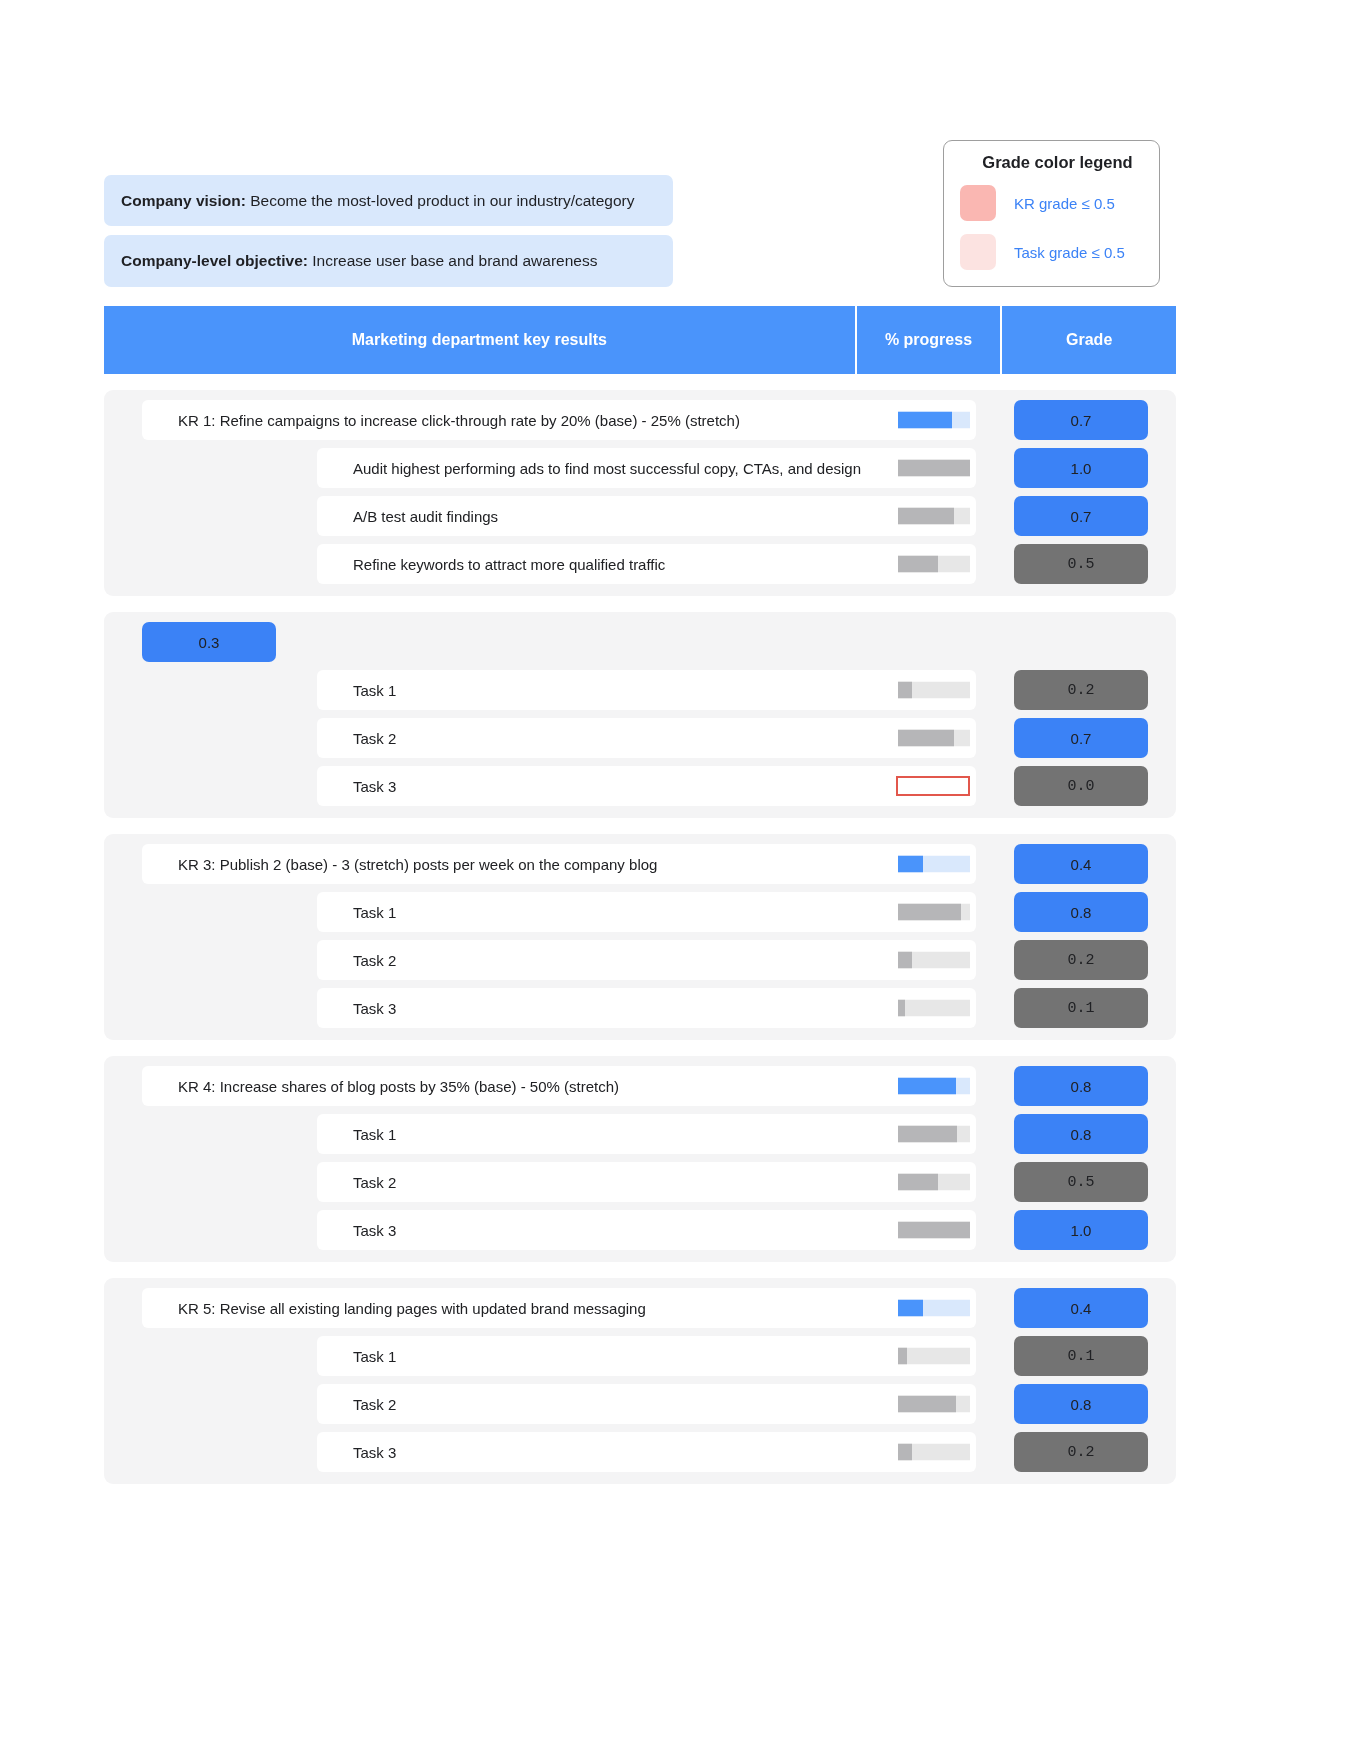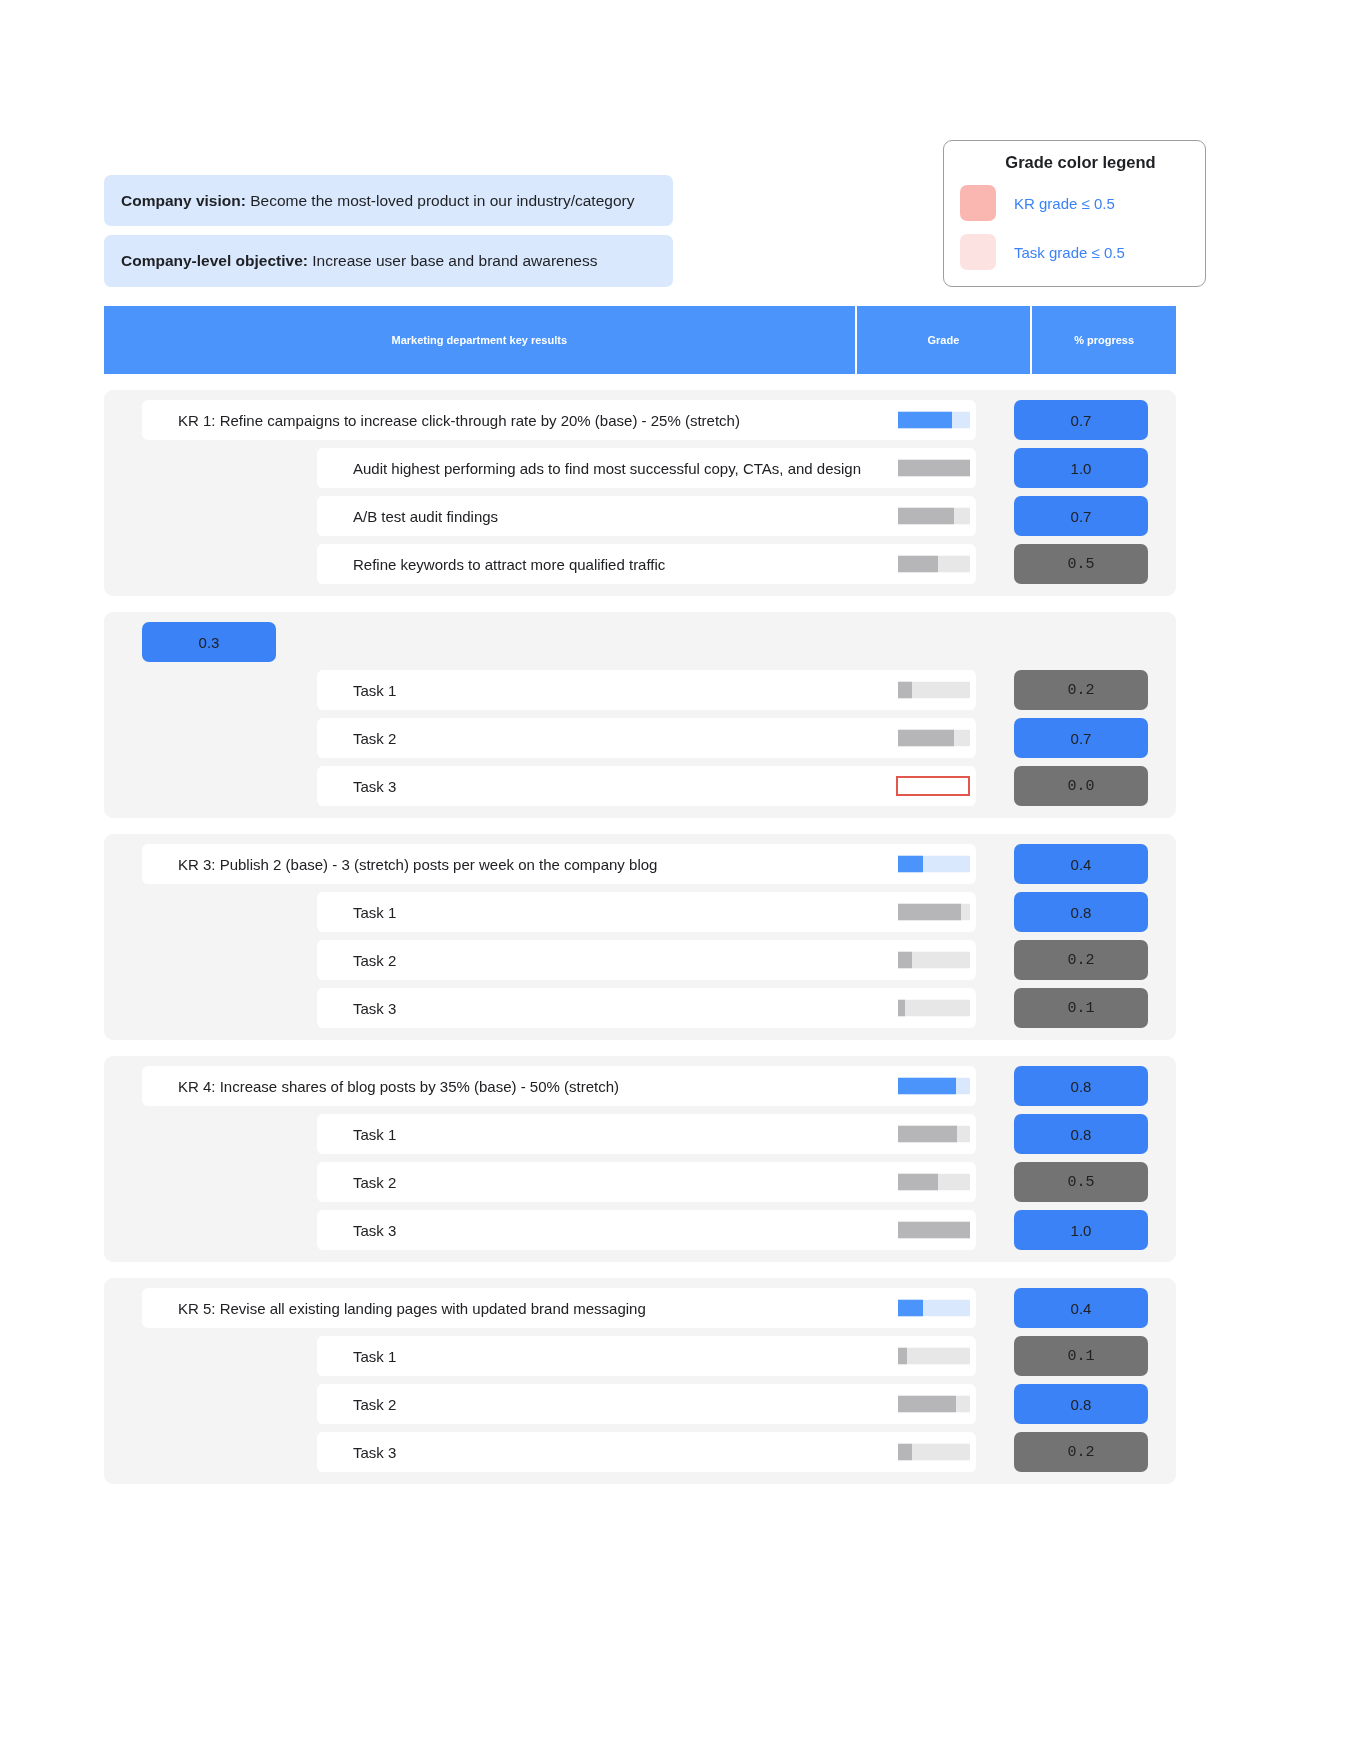--- a/index.html
+++ b/index.html
@@ -37,21 +37,21 @@
     color: #1f2024;
     margin-bottom: 9px;
   }
   .banner b { font-weight: bold; }
 
   
   .legend {
     position: absolute;
     left: 943px;
     top: 140px;
-    width: 263px;
+    width: 217px;
     border: 1px solid #9e9e9e;
     border-radius: 9px;
     background: #fff;
     padding: 12px 4px 16px 16px;
   }
   .legend-title {
     text-align: center;
     font-weight: bold;
     font-size: 16.5px;
     color: #1f2024;
@@ -82,21 +82,21 @@
     left: 104px;
     top: 306px;
     width: 1072px;
     height: 68px;
     display: flex;
   }
   .th {
     background: #4a94fb;
     color: #ffffff;
     font-weight: bold;
-    font-size: 11px;
+    font-size: 16px;
     display: flex;
     align-items: center;
     justify-content: center;
     text-align: center;
   }
   .th-main   { width: 752px; }
   .th-prog   { width: 144px; margin-left: 2px; }
   .th-grade  { width: 174px; margin-left: 2px; }
 
   
@@ -209,22 +209,22 @@
     <div class="legend-row">
       <div class="legend-swatch" style="background:#fce3e1;"></div>
       <div class="legend-label">Task grade ≤ 0.5</div>
     </div>
   </div>
 
 </div>
 
 <div class="table-header">
   <div class="th th-main">Marketing department key results</div>
+  <div class="th th-prog">% progress</div>
   <div class="th th-grade">Grade</div>
-  <div class="th th-prog">% progress</div>
 </div>
 
 <div class="kr-list" id="kr-list">
     <div class="kr-group">
       <div class="row">
         <div class="cap kr">
           <span>KR 1: Refine campaigns to increase click-through rate by 20% (base) - 25% (stretch)</span>
           <div class="bar kr-bar">
             <div class="track"></div>
             <div class="fill" style="width: 75%;"></div>

